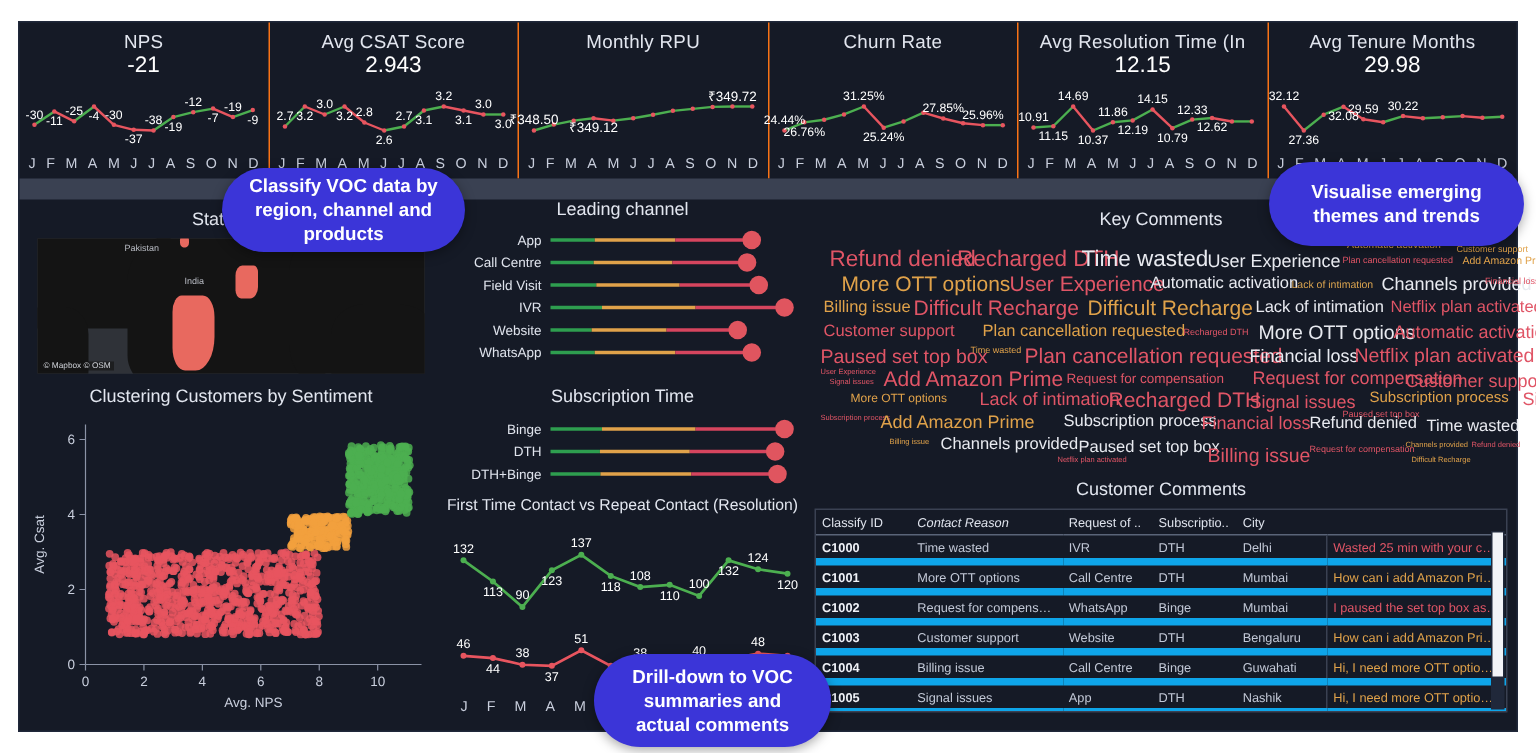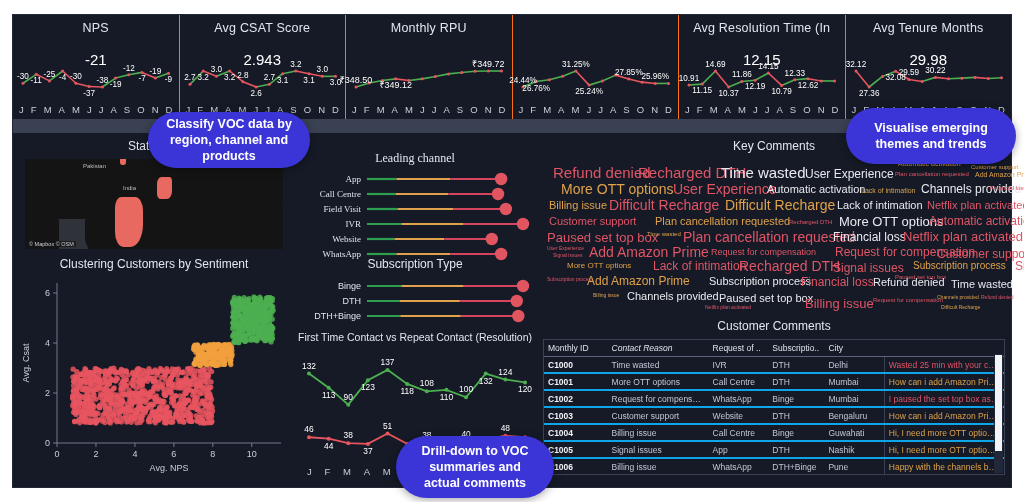--- a/index.html
+++ b/index.html
@@ -13,21 +13,21 @@
     position:absolute; left:12px; top:14px; width:1000px; height:474px;
     background:#151a26; border:1px solid #20283a;
   }
   .kpi-row { position:absolute; left:0; top:0; width:100%; height:104px; display:flex; }
   .kpi {
     flex:1; position:relative; border-right:1px solid #f97316;
     padding-top:6px; text-align:center;
   }
   .kpi:last-child { border-right:none; }
   .kpi-title { font-size:12.5px; color:#e2e6ef; letter-spacing:.2px; }
-  .kpi-value { font-size:15px; color:#ffffff; margin-top:16px; }
+  .kpi-value { font-size:15px; color:#ffffff; margin-top:0; }
   .kpi-value.small { font-size:12px; }
   .spark { position:absolute; left:4px; right:4px; top:44px; height:36px; }
   .spark svg { width:100%; height:100%; overflow:visible; }
   .months {
     position:absolute; left:6px; right:6px; bottom:4px;
     display:flex; justify-content:space-between;
     font-size:9.5px; color:#c9cfdd;
   }
   .sparklabel { font-size:8.2px; fill:#ffffff; }
   .sparklabel.rpu { font-size:9px; }
@@ -43,41 +43,41 @@
   .state-hl { position:absolute; background:#e8695f; }
   .maplabel { position:absolute; font-size:6px; color:#b9bcc4; }
   .attrib {
     position:absolute; left:2px; bottom:2px; font-size:5.5px;
     color:#cfd2d8; background:rgba(20,20,20,.65); padding:0 2px;
   }
   .scatter-panel { position:absolute; left:6px; top:242px; width:270px; height:222px; }
   .scatter-plot { position:absolute; left:0; top:18px; width:270px; height:204px; }
   .axis-label { font-size:9px; fill:#c9cfdd; }
   .tick-txt { font-size:9px; fill:#c9cfdd; }
-  .lolli-panel { position:absolute; left:282px; top:136px; width:240px; height:114px;font-family:Liberation Serif, serif; }
+  .lolli-panel { position:absolute; left:282px; top:117px; width:240px; height:114px; }
   .sub-panel { position:absolute; left:282px; top:242px; width:240px; height:72px; }
   .ftc-panel { position:absolute; left:282px; top:316px; width:240px; height:148px; }
   .lolli-svg { position:absolute; left:0; top:18px; width:240px; }
   .lolli-lbl { font-size:9px; fill:#dfe3ec; text-anchor:end; }
   .kc-panel { position:absolute; left:528px; top:124px; width:466px; height:180px; }
   .cloud { position:absolute; left:2px; top:18px; width:462px; height:160px; }
   .cw { position:absolute; white-space:nowrap; line-height:1; }
   .cc-panel { position:absolute; left:528px; top:304px; width:466px; height:160px; }
   .tbl-wrap {
     position:absolute; left:2px; top:20px; width:462px; height:136px;
     border:1px solid #3a4152; overflow:hidden; background:#151a26;
   }
   table { width:100%; border-collapse:collapse; table-layout:fixed; }
   th {
     font-size:8.5px; font-weight:normal; color:#dfe3ec; text-align:left;
     padding:3px 4px; border-bottom:1px solid #5a6478; background:#151a26;
   }
   td {
     font-size:8.5px; color:#c2c8d6; padding:2.5px 4px;
-    border-bottom:2px solid #0ea5e9;
+    border-bottom:5px solid #0ea5e9;
     overflow:hidden; text-overflow:ellipsis; white-space:nowrap;
   }
   td.cid { color:#f0f2f7; font-weight:bold; }
   td.cmt { border-left:1px solid #3a4152; }
   .scrollbar {
     position:absolute; right:1px; top:14px; width:9px; bottom:1px; background:#20283a;
   }
   .scrollthumb { position:absolute; left:1px; top:1px; width:7px; height:96px; background:#f2f4f8; }
   .callout {
     position:absolute; background:#3b35d8; color:#fff; border-radius:34px;
@@ -245,20 +245,21 @@
           <span>J</span>
           <span>J</span>
           <span>A</span>
           <span>S</span>
           <span>O</span>
           <span>N</span>
           <span>D</span>
         </div>
       </div>
       <div class="kpi">
+        <div class="kpi-title">Churn Rate</div>
         <div class="spark"><svg viewBox="0 0 158 36" preserveAspectRatio="none">
             <line x1="6" y1="28" x2="19.272727272727273" y2="22.549192364170338" stroke="#4caf50" stroke-width="1.6"></line>
             <line x1="19.272727272727273" y1="22.549192364170338" x2="32.54545454545455" y2="20.81057268722467" stroke="#4caf50" stroke-width="1.6"></line>
             <line x1="32.54545454545455" y1="20.81057268722467" x2="45.81818181818182" y2="17.286343612334804" stroke="#4caf50" stroke-width="1.6"></line>
             <line x1="45.81818181818182" y1="17.286343612334804" x2="59.09090909090909" y2="12" stroke="#4caf50" stroke-width="1.6"></line>
             <line x1="59.09090909090909" y1="12" x2="72.36363636363636" y2="26.120411160058744" stroke="#e8555f" stroke-width="1.6"></line>
             <line x1="72.36363636363636" y1="26.120411160058744" x2="85.63636363636364" y2="21.985315712187962" stroke="#4caf50" stroke-width="1.6"></line>
             <line x1="85.63636363636364" y1="21.985315712187962" x2="98.9090909090909" y2="16.111600587371512" stroke="#4caf50" stroke-width="1.6"></line>
             <line x1="98.9090909090909" y1="16.111600587371512" x2="112.18181818181819" y2="19.988252569750365" stroke="#e8555f" stroke-width="1.6"></line>
             <line x1="112.18181818181819" y1="19.988252569750365" x2="125.45454545454545" y2="23.16005873715125" stroke="#e8555f" stroke-width="1.6"></line>
@@ -2006,21 +2007,21 @@
         <text x="66" y="73" class="lolli-lbl">Website</text>
         <line x1="72" y1="85" x2="101.5152" y2="85" stroke="#2e9e4f" stroke-width="2.2"></line>
         <line x1="101.5152" y1="85" x2="155.17919999999998" y2="85" stroke="#e0a24a" stroke-width="2.2"></line>
         <line x1="155.17919999999998" y1="85" x2="206.16" y2="85" stroke="#d6455e" stroke-width="2.2"></line>
         <circle cx="206.16" cy="85" r="6.2" fill="#e0555f"></circle>
         <text x="66" y="88" class="lolli-lbl">WhatsApp</text>
       </svg>
   </div>
 
   <div class="sub-panel">
-    <div class="panel-title">Subscription Type</div>
+    <div class="panel-title">Subscription Time</div>
     <svg class="lolli-svg" id="lolli-sub" viewBox="0 0 240 52">
         <line x1="72" y1="11" x2="106.32" y2="11" stroke="#2e9e4f" stroke-width="2.2"></line>
         <line x1="106.32" y1="11" x2="168.72" y2="11" stroke="#e0a24a" stroke-width="2.2"></line>
         <line x1="168.72" y1="11" x2="228" y2="11" stroke="#d6455e" stroke-width="2.2"></line>
         <circle cx="228" cy="11" r="6.2" fill="#e0555f"></circle>
         <text x="66" y="14" class="lolli-lbl">Binge</text>
         <line x1="72" y1="26" x2="104.9472" y2="26" stroke="#2e9e4f" stroke-width="2.2"></line>
         <line x1="104.9472" y1="26" x2="164.8512" y2="26" stroke="#e0a24a" stroke-width="2.2"></line>
         <line x1="164.8512" y1="26" x2="221.76" y2="26" stroke="#d6455e" stroke-width="2.2"></line>
         <circle cx="221.76" cy="26" r="6.2" fill="#e0555f"></circle>
@@ -2165,21 +2166,21 @@
         <div class="cw" style="left: 398px; top: 148px; font-size: 5px; color: rgb(224, 162, 74);">Difficult Recharge</div>
       </div>
   </div>
 
   <div class="cc-panel">
     <div class="panel-title">Customer Comments</div>
     <div class="tbl-wrap">
       <table>
         <thead>
             <tr id="cc-head">
-              <th style="width: 17%;">Monthly ID</th>
+              <th style="width: 17%;">Classify ID</th>
               <th style="width: 27%; font-style: italic;">Contact Reason</th>
               <th style="width: 16%;">Request of ..</th>
               <th style="width: 15%;">Subscriptio..</th>
               <th style="width: 16%;">City</th>
               <th style="width: 32%;"></th>
             </tr>
           </thead>
         <tbody id="cc-body">
             <tr>
               <td class="cid">C1000</td>

